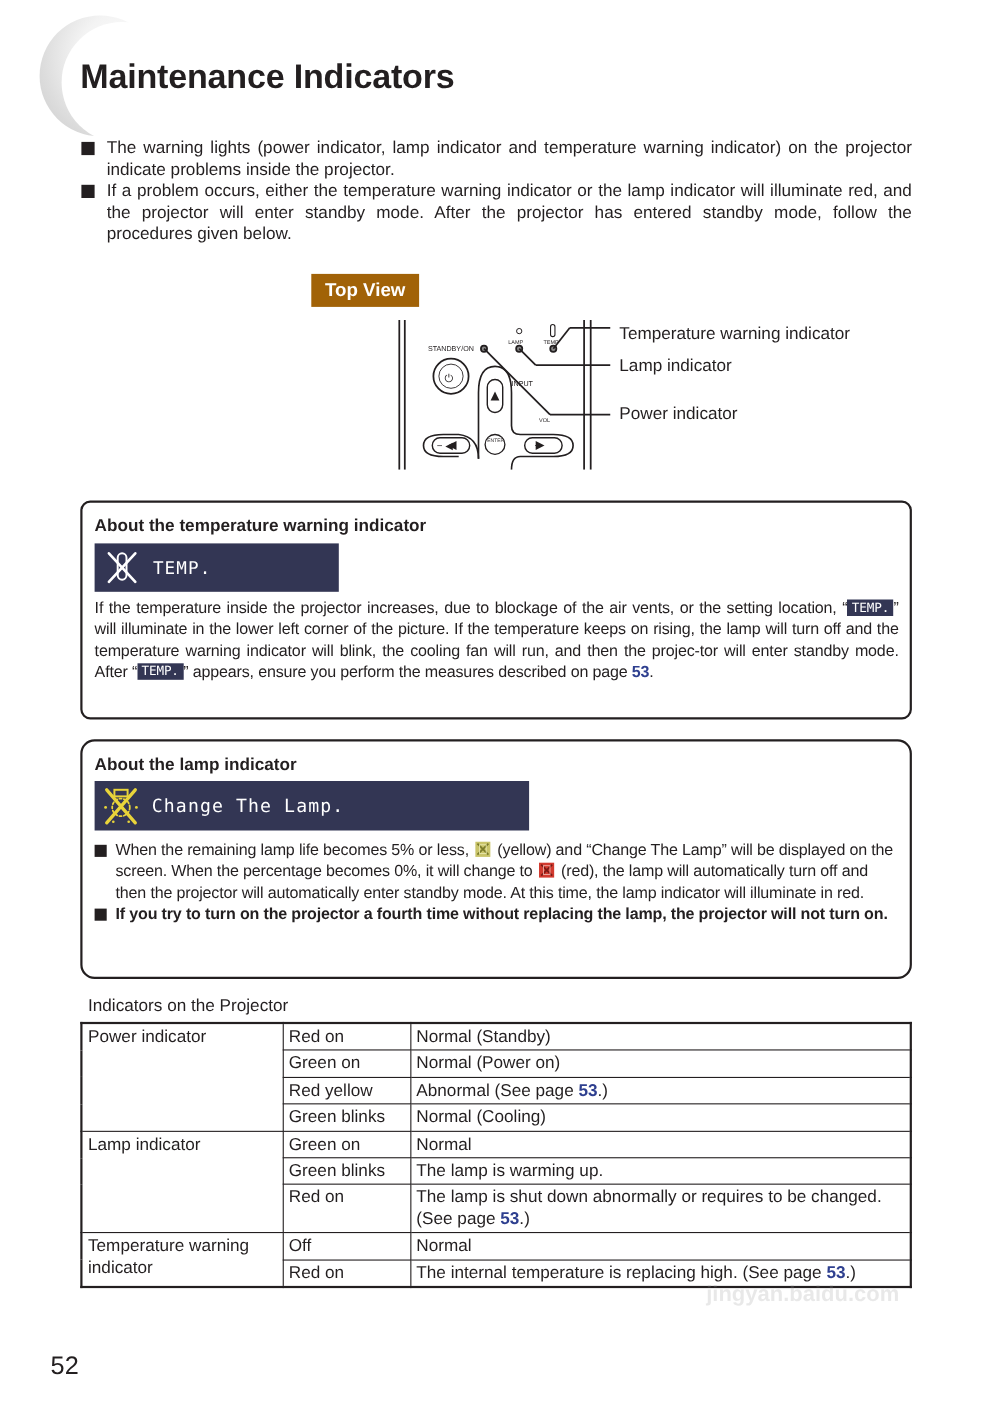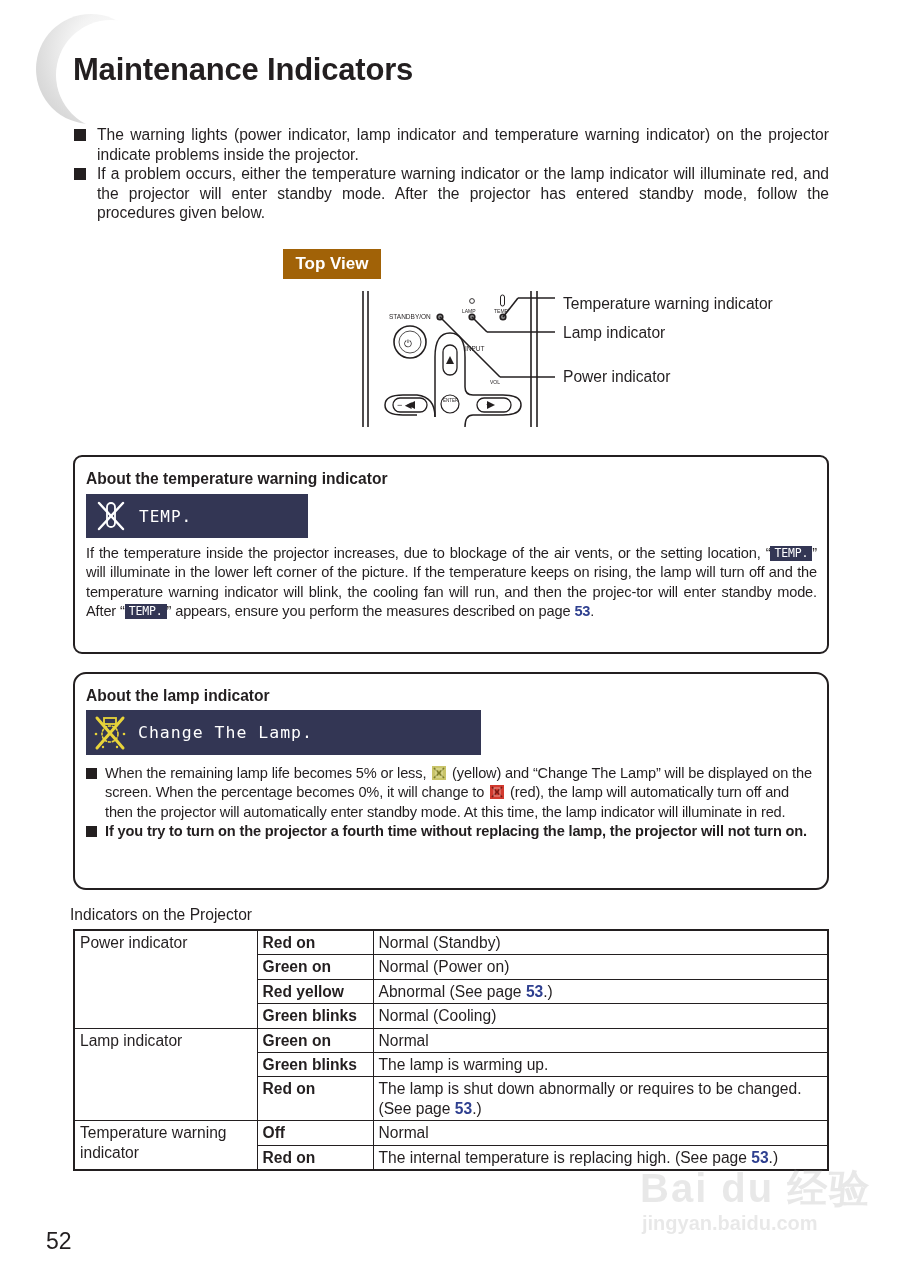--- a/index.html
+++ b/index.html
@@ -47,31 +47,31 @@
       display: inline-block; background: #333654; color: #fff; font-family: "DejaVu Sans Mono", monospace;
       font-size: 11.5px; line-height: 15px; padding: 0 4px; vertical-align: 1px;
     }
     .link-num { color: #2e3f8f; font-weight: bold; }
     .inline-lamp {
       display: inline-block; width: 14px; height: 14px; vertical-align: -2px; margin: 0 2px;
     }
     .lamp-item { position: relative; padding-left: 19px; }
     .lamp-item .bullet-sq { left: 0; top: 4px; width: 11px; height: 11px; }
 
-    .table-caption { position: absolute; left: 70px; top: 906px; font-size: 15.6px; }
+    .table-caption { position: absolute; left: 80px; top: 906px; font-size: 15.6px; }
     table.ind {
       position: absolute; left: 73px; top: 929px; width: 756px; border-collapse: collapse;
       font-size: 15.6px; color: #231f20;
     }
     table.ind td {
       border: 1px solid #231f20; padding: 2px 5px 2px 5px; vertical-align: top; line-height: 19.4px;
     }
     table.ind { border: 2px solid #231f20; }
     .col1 { width: 183px; }
-    .col2 { width: 116px; font-weight: bold; }
+    .col2 { width: 116px; }
 
     .page-number { position: absolute; left: 46px; top: 1228px; font-size: 23px; font-weight: normal; }
 
     .watermark {
       position: absolute; left: 640px; top: 1165px; width: 240px; height: 80px; opacity: 0.22;
       color: #9a9a9a; font-weight: bold;
     }
     .wm-logo { font-size: 40px; letter-spacing: 2px; line-height: 46px; }
     .wm-url { font-size: 20px; line-height: 24px; padding-left: 2px; }
   </style>
@@ -251,15 +251,14 @@
     <tr>
       <td class="col2">Red on</td>
       <td><span>The internal temperature is replacing high. (See page </span><span class="link-num">53</span><span>.)</span></td>
     </tr>
   </tbody>
 </table>
 
 <div class="page-number">52</div>
 
 <div class="watermark">
-  <div class="wm-logo">Bai du 经验</div>
   <div class="wm-url">jingyan.baidu.com</div>
 </div>
 
 </body></html>

